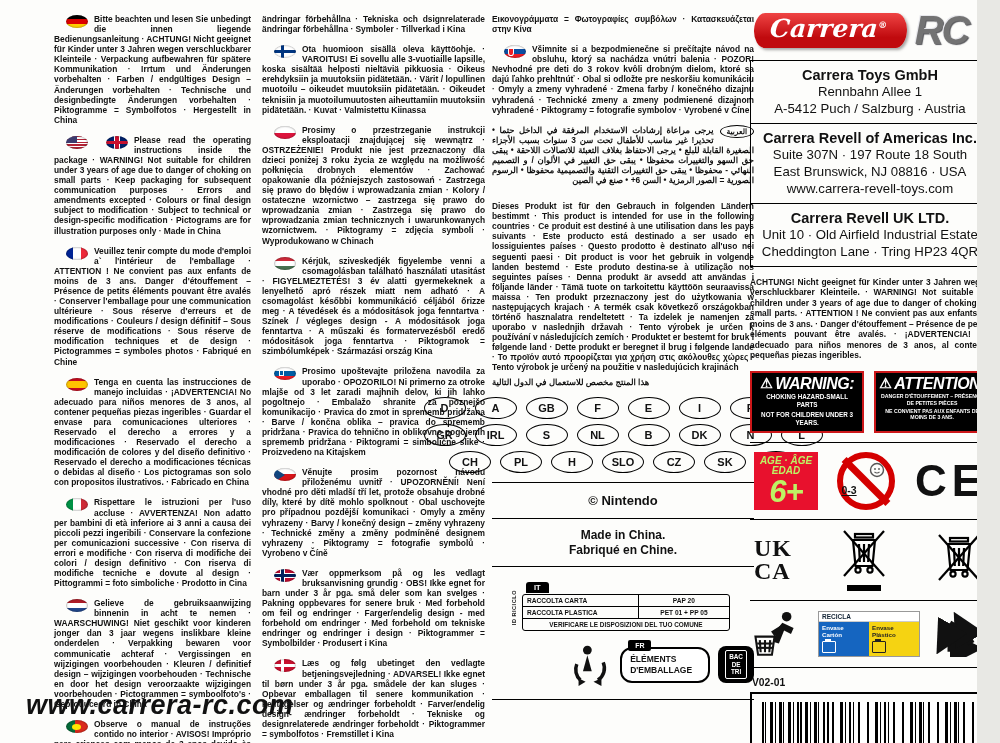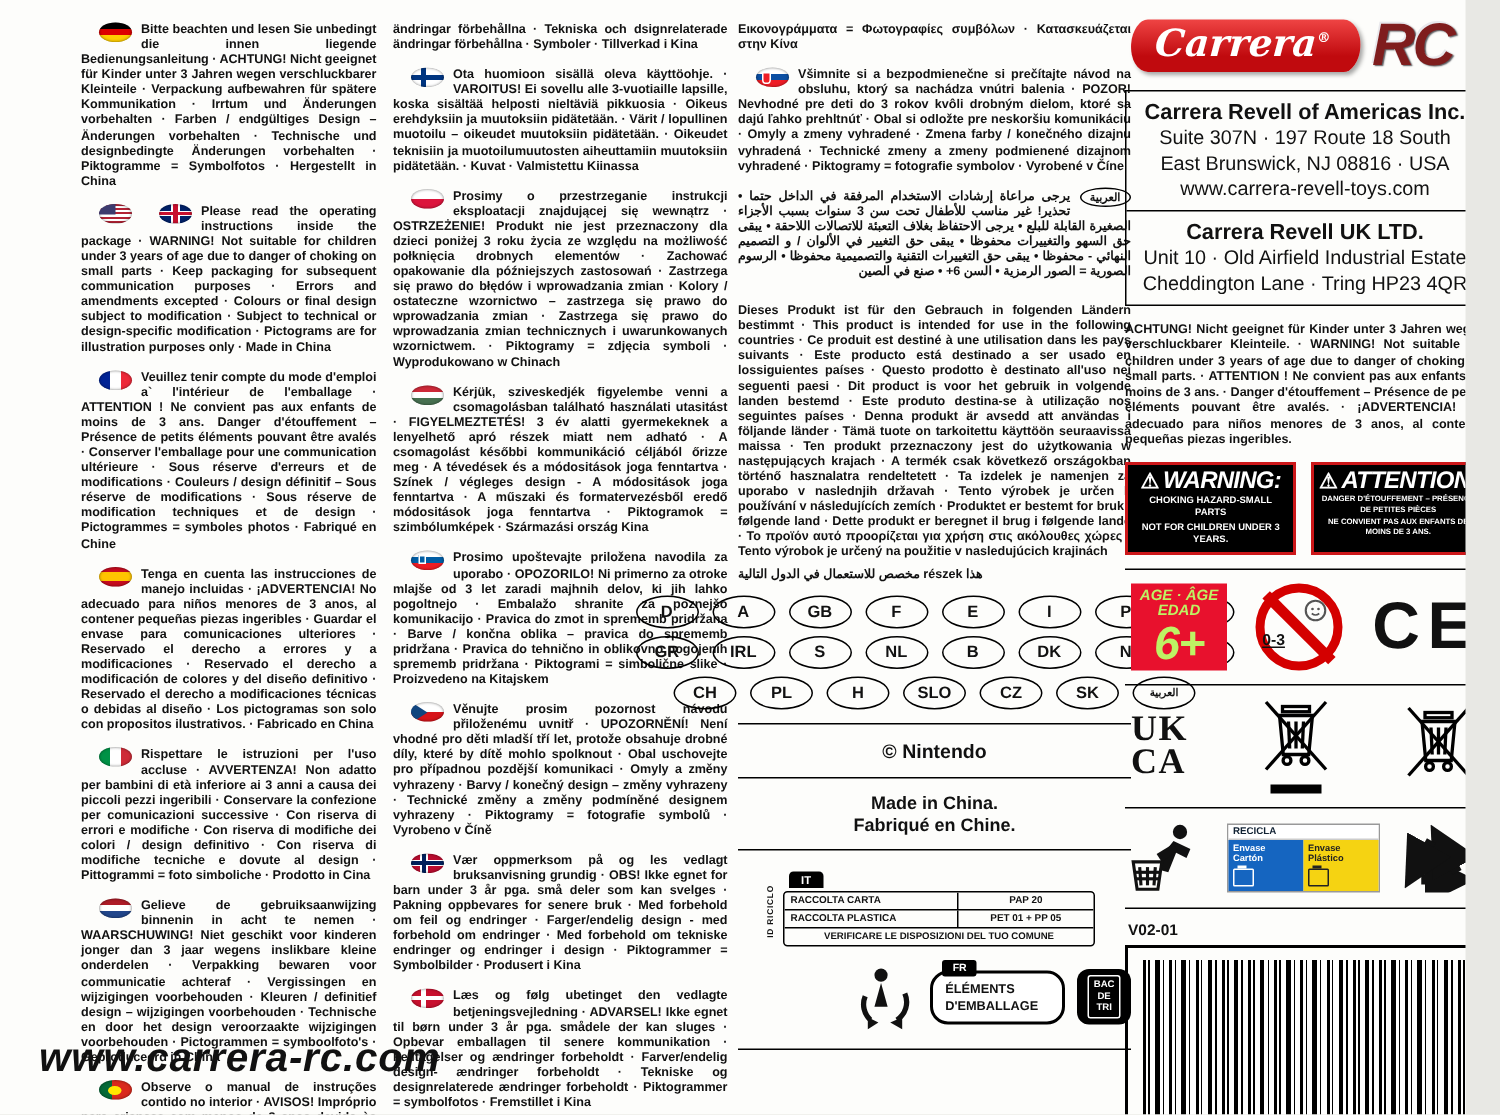--- a/index.html
+++ b/index.html
@@ -70,21 +70,21 @@
         font-weight:700;padding:1px 7px;border-radius:2px;}
   .fr-bin{background:#000;color:#fff;border-radius:8px;padding:4px 7px;text-align:center;}
   .fr-bin .binbox{border:1.6px solid #fff;border-radius:2px;padding:2px 3px;font-size:6.4px;font-weight:700;line-height:1.2;}
   
   .logo-row{display:flex;align-items:center;gap:8px;height:44px;margin:0 0 8px 4px;}
   .carrera-band{background:linear-gradient(180deg,#ef4444 0%,#c00a0e 70%);color:#fff;
         font-family:"DejaVu Serif",serif;font-style:italic;font-weight:700;font-size:25px;
         padding:1px 20px 5px 16px;border-radius:16px 20px 16px 20px / 26px 30px 26px 30px;
         box-shadow:2px 2px 3px rgba(0,0,0,.35);transform:skewX(-4deg);}
   .carrera-band sup{font-size:9px;}
-  .rc-text{font-size:40px;font-weight:700;font-style:italic;letter-spacing:-2px;color:#7f1d1d;
+  .rc-text{font-size:40px;font-weight:700;font-style:italic;letter-spacing:-2px;color:#737373;
         text-shadow:-1px -1px 0 #e8e8ec,1px 1px 1px #58585c;}
   .addr-box{border:1.6px solid #000;text-align:center;}
   .addr-sec{padding:5px 4px;border-bottom:1.3px solid #000;}
   .addr-sec:last-child{border-bottom:none;}
   .addr-name{font-size:14.5px;font-weight:700;line-height:1.25;}
   .addr-line{font-size:13.2px;line-height:1.28;}
   .achtung{font-size:8.4px;font-weight:700;line-height:1.25;text-align:justify;margin:10px 0;}
   .warn-row{display:flex;gap:10px;}
   .warnbox{flex:1;background:#000;border:2.6px solid #cc1719;color:#fff;padding:2px 3px 4px;text-align:center;}
   .warn-title{display:flex;align-items:center;justify-content:center;gap:3px;
@@ -148,21 +148,21 @@
     <p class="blk"><span class="flag f-no"></span><span>Vær oppmerksom på og les vedlagt bruksanvisning grundig · OBS! Ikke egnet for barn under 3 år pga. små deler som kan svelges · Pakning oppbevares for senere bruk · Med forbehold om feil og endringer · Farger/endelig design - med forbehold om endringer · Med forbehold om tekniske endringer og endringer i design · Piktogrammer = Symbolbilder · Produsert i Kina</span></p>
     <p class="blk"><span class="flag f-dk"></span><span>Læs og følg ubetinget den vedlagte betjeningsvejledning · ADVARSEL! Ikke egnet til børn under 3 år pga. smådele der kan sluges · Opbevar emballagen til senere kommunikation · Fejltagelser og ændringer forbeholdt · Farver/endelig design- ændringer forbeholdt · Tekniske og designrelaterede ændringer forbeholdt · Piktogrammer = symbolfotos · Fremstillet i Kina</span></p>
 
   </div>
 
   <div id="col3" class="col">
     <p class="blk">Εικονογράμματα = Φωτογραφίες συμβόλων · Κατασκευάζεται στην Κίνα</p>
     <p class="blk"><span class="flag f-sk"></span><span>Všimnite si a bezpodmienečne si prečítajte návod na obsluhu, ktorý sa nachádza vnútri balenia · POZOR! Nevhodné pre deti do 3 rokov kvôli drobným dielom, ktoré sa dajú ľahko prehltnúť · Obal si odložte pre neskoršiu komunikáciu · Omyly a zmeny vyhradené · Zmena farby / konečného dizajnu vyhradená · Technické zmeny a zmeny podmienené dizajnom vyhradené · Piktogramy = fotografie symbolov · Vyrobené v Číne</span></p>
     <p class="blk rtl"><span class="ar-badge">العربية</span><span>يرجى مراعاة إرشادات الاستخدام المرفقة في الداخل حتما • تحذير! غير مناسب للأطفال تحت سن 3 سنوات بسبب الأجزاء الصغيرة القابلة للبلع • يرجى الاحتفاظ بغلاف التعبئة للاتصالات اللاحقة • يبقى حق السهو والتغييرات محفوظا • يبقى حق التغيير في الألوان / و التصميم النهائي - محفوظا • يبقى حق التغييرات التقنية والتصميمية محفوظا • الرسوم الصورية = الصور الرمزية • السن 6+ • صنع في الصين</span></p>
     <p class="blk" style="margin-top:16px">Dieses Produkt ist für den Gebrauch in folgenden Ländern bestimmt · This product is intended for use in the following countries · Ce produit est destiné à une utilisation dans les pays suivants · Este producto está destinado a ser usado en lossiguientes países · Questo prodotto è destinato all'uso nei seguenti paesi · Dit product is voor het gebruik in volgende landen bestemd · Este produto destina-se à utilização nos seguintes países · Denna produkt är avsedd att användas i följande länder · Tämä tuote on tarkoitettu käyttöön seuraavissa maissa · Ten produkt przeznaczony jest do użytkowania w następujących krajach · A termék csak következő országokban történő hasznalatra rendeltetett · Ta izdelek je namenjen za uporabo v naslednjih državah · Tento výrobek je určen k používání v následujících zemích · Produktet er bestemt for bruk i følgende land · Dette produkt er beregnet il brug i følgende lande · Το προϊόν αυτό προορίζεται για χρήση στις ακόλουθες χώρες · Tento výrobok je určený na použitie v nasledujúcich krajinách</p>
-    <p class="blk rtl" style="text-align:left;margin-top:-6px">هذا részek مخصص للاستعمال في الدول التالية</p>
+    <p class="blk rtl" style="text-align:left;margin-top:-6px">هذا المنتج مخصص للاستعمال في الدول التالية</p>
 
     <div>
       <div class="oval-row">
         <span class="oval">D</span>
         <span class="oval">A</span>
         <span class="oval">GB</span>
         <span class="oval">F</span>
         <span class="oval">E</span>
         <span class="oval">I</span>
         <span class="oval">P</span>
@@ -243,20 +243,25 @@
     <hr class="rule3" style="margin-top:12px">
   </div>
 
   <div id="colR" class="col">
     <div class="logo-row">
       <span class="carrera-band"><span>Carrera</span><sup>®</sup></span>
       <span class="rc-text">RC</span>
     </div>
 
     <div class="addr-box">
+      <div class="addr-sec">
+        <div class="addr-name">Carrera Toys GmbH</div>
+        <div class="addr-line">Rennbahn Allee 1</div>
+        <div class="addr-line">A-5412 Puch / Salzburg · Austria</div>
+      </div>
       <div class="addr-sec">
         <div class="addr-name">Carrera Revell of Americas Inc.</div>
         <div class="addr-line">Suite 307N · 197 Route 18 South</div>
         <div class="addr-line">East Brunswick, NJ 08816 · USA</div>
         <div class="addr-line">www.carrera-revell-toys.com</div>
       </div>
       <div class="addr-sec">
         <div class="addr-name">Carrera Revell UK LTD.</div>
         <div class="addr-line">Unit 10 · Old Airfield Industrial Estate</div>
         <div class="addr-line">Cheddington Lane · Tring HP23 4QR</div>

